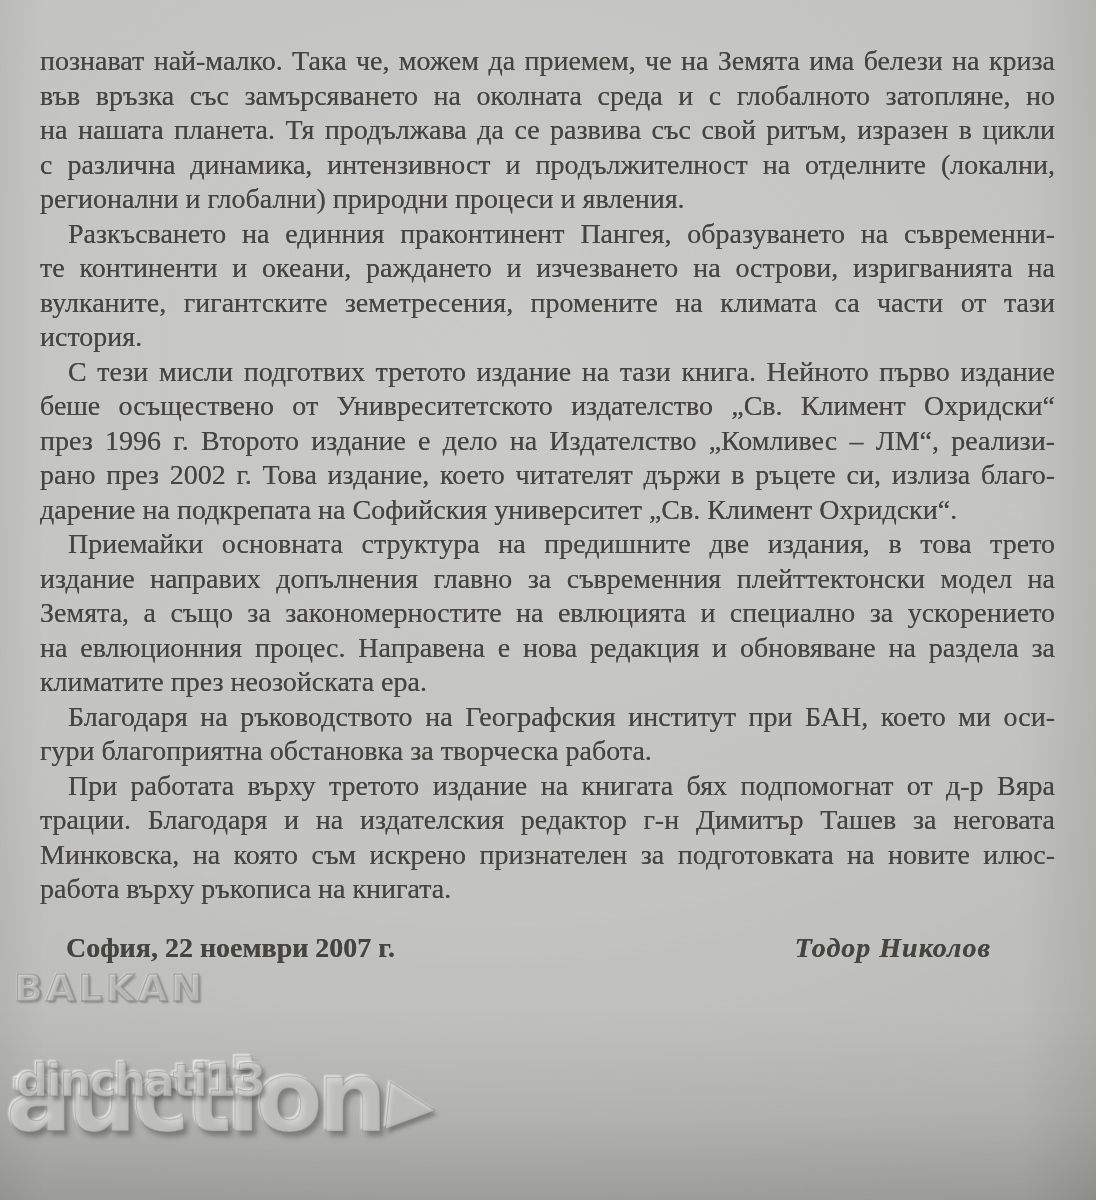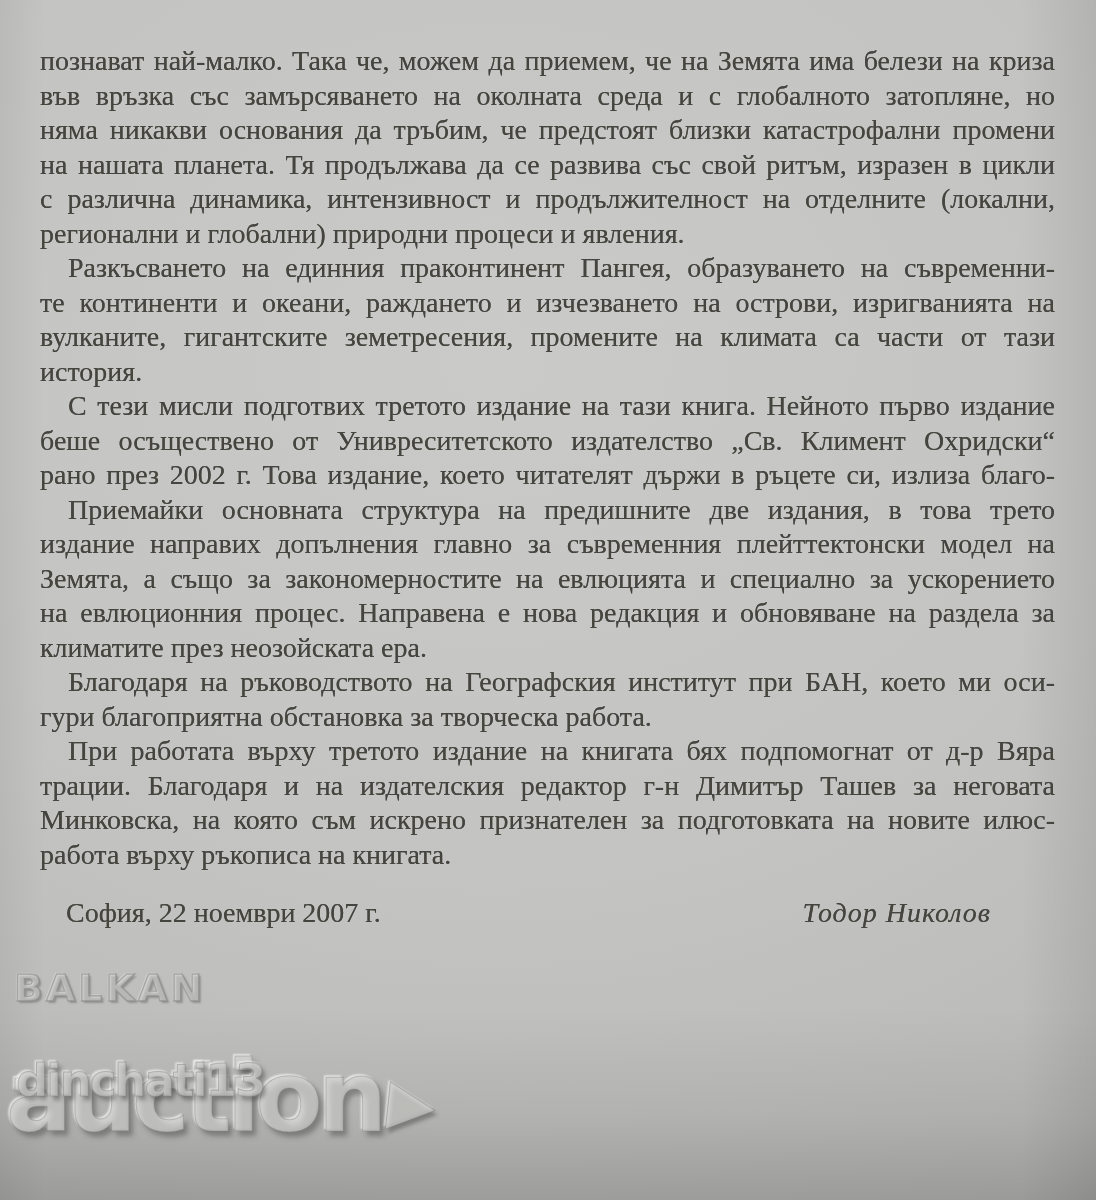--- a/index.html
+++ b/index.html
@@ -41,20 +41,21 @@
   }
   .line.lastline { text-align-last: left; }
   .line.indent { text-indent: 28px; }
 
   
   .sigrow {
     display: flex;
     justify-content: space-between;
     align-items: flex-start;
     margin-top: 24px;
+    font-weight: bold;
   }
   .dateline { padding-left: 26px; }
   .author {
     font-style: italic;
     margin-right: 64px;
     letter-spacing: 1px;
   }
 
   
   .watermark {
@@ -116,31 +117,32 @@
 </style>
 </head>
 <body>
 
 <div class="photo">
 
   <div class="textblock">
     <div id="lines">
         <div class="line">познават най-малко. Така че, можем да приемем, че на Земята има белези на криза</div>
         <div class="line">във връзка със замърсяването на околната среда и с глобалното затопляне, но</div>
-        <div class="line">няма никакви основания да тръбим, че предстоят близки катастрофални промени</div>
         <div class="line">на нашата планета. Тя продължава да се развива със свой ритъм, изразен в цикли</div>
         <div class="line">с различна динамика, интензивност и продължителност на отделните (локални,</div>
         <div class="line lastline">регионални и глобални) природни процеси и явления.</div>
         <div class="line indent">Разкъсването на единния праконтинент Пангея, образуването на съвременни-</div>
         <div class="line">те континенти и океани, раждането и изчезването на острови, изригванията на</div>
         <div class="line">вулканите, гигантските земетресения, промените на климата са части от тази</div>
         <div class="line lastline">история.</div>
         <div class="line indent">С тези мисли подготвих третото издание на тази книга. Нейното първо издание</div>
         <div class="line">беше осъществено от Унивреситетското издателство „Св. Климент Охридски“</div>
+        <div class="line">през 1996 г. Второто издание е дело на Издателство „Комливес – ЛМ“, реализи-</div>
         <div class="line">рано през 2002 г. Това издание, което читателят държи в ръцете си, излиза благо-</div>
+        <div class="line lastline">дарение на подкрепата на Софийския университет „Св. Климент Охридски“.</div>
         <div class="line indent">Приемайки основната структура на предишните две издания, в това трето</div>
         <div class="line">издание направих допълнения главно за съвременния плейттектонски модел на</div>
         <div class="line">Земята, а също за закономерностите на евлюцията и специално за ускорението</div>
         <div class="line">на евлюционния процес. Направена е нова редакция и обновяване на раздела за</div>
         <div class="line lastline">климатите през неозойската ера.</div>
         <div class="line indent">Благодаря на ръководството на Географския институт при БАН, което ми оси-</div>
         <div class="line lastline">гури благоприятна обстановка за творческа работа.</div>
         <div class="line indent">При работата върху третото издание на книгата бях подпомогнат от д-р Вяра</div>
         <div class="line">трации. Благодаря и на издателския редактор г-н Димитър Ташев за неговата</div>
         <div class="line">Минковска, на която съм искрено признателен за подготовката на новите илюс-</div>

